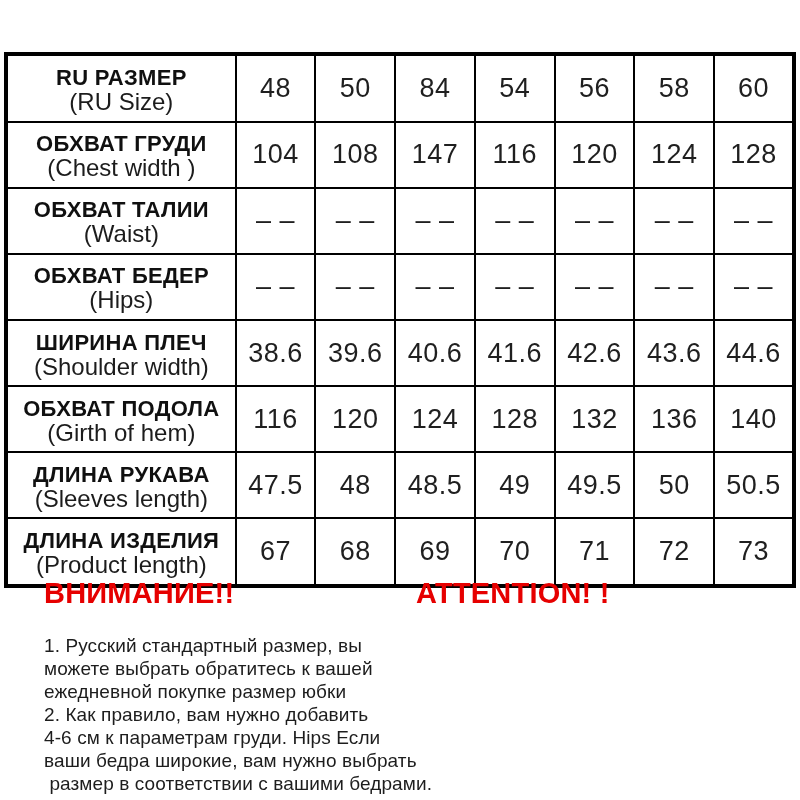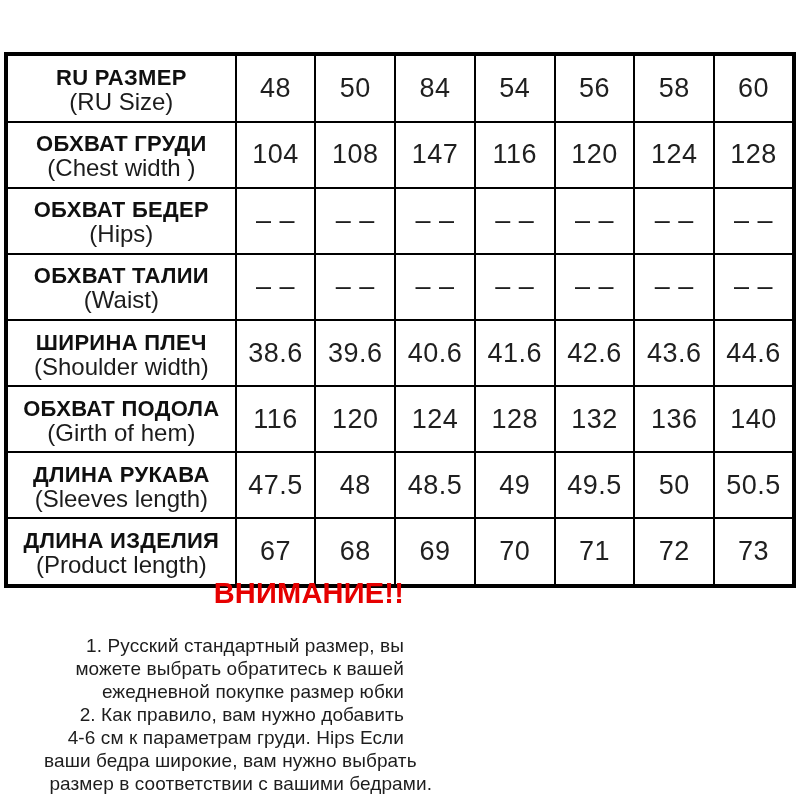--- a/index.html
+++ b/index.html
@@ -52,21 +52,20 @@
     letter-spacing: 0.5px;
   }
   
   .notes {
     position: absolute;
     top: 576px;
     left: 0;
     width: 716px;
     display: flex;
     align-items: flex-start;
-    text-align: right;
   }
   .note-col-ru {
     margin-left: 44px;
     width: 360px;
     flex: 0 0 360px;
   }
   .note-col-en {
     margin-left: 12px;
     flex: 1 1 auto;
     min-width: 0;
@@ -124,35 +123,35 @@
       <td class="val">104</td>
       <td class="val">108</td>
       <td class="val">147</td>
       <td class="val">116</td>
       <td class="val">120</td>
       <td class="val">124</td>
       <td class="val">128</td>
     </tr>
     <tr>
       <td class="lbl">
+        <div class="ru">ОБХВАТ ТАЛИИ</div>
+        <div class="en">(Waist)</div>
+      </td>
+      <td class="val">– –</td>
+      <td class="val">– –</td>
+      <td class="val">– –</td>
+      <td class="val">– –</td>
+      <td class="val">– –</td>
+      <td class="val">– –</td>
+      <td class="val">– –</td>
+    </tr>
+    <tr>
+      <td class="lbl">
         <div class="ru">ОБХВАТ БЕДЕР</div>
         <div class="en">(Hips)</div>
-      </td>
-      <td class="val">– –</td>
-      <td class="val">– –</td>
-      <td class="val">– –</td>
-      <td class="val">– –</td>
-      <td class="val">– –</td>
-      <td class="val">– –</td>
-      <td class="val">– –</td>
-    </tr>
-    <tr>
-      <td class="lbl">
-        <div class="ru">ОБХВАТ ТАЛИИ</div>
-        <div class="en">(Waist)</div>
       </td>
       <td class="val">– –</td>
       <td class="val">– –</td>
       <td class="val">– –</td>
       <td class="val">– –</td>
       <td class="val">– –</td>
       <td class="val">– –</td>
       <td class="val">– –</td>
     </tr>
     <tr>
@@ -215,14 +214,15 @@
     <div class="note-title">ВНИМАНИЕ!!</div>
     <div class="note-body">1. Русский стандартный размер, вы
 можете выбрать обратитесь к вашей
 ежедневной покупке размер юбки
 2. Как правило, вам нужно добавить
 4-6 см к параметрам груди. Hips Если
 ваши бедра широкие, вам нужно выбрать
  размер в соответствии с вашими бедрами.</div>
   </div>
   <div class="note-col-en">
+    <div class="note-title">ATTENTION! !</div>
   </div>
 </div>
 
 </body></html>

